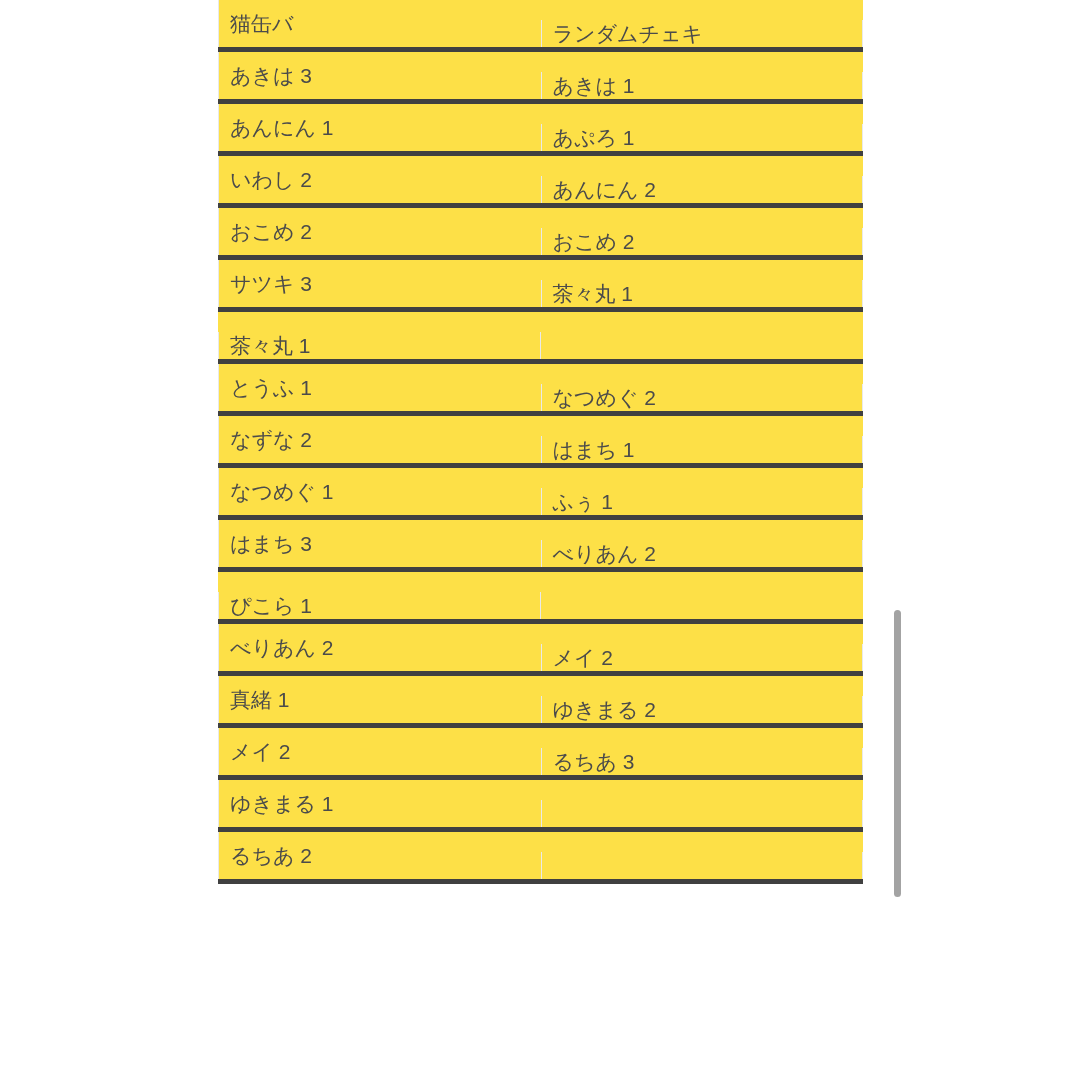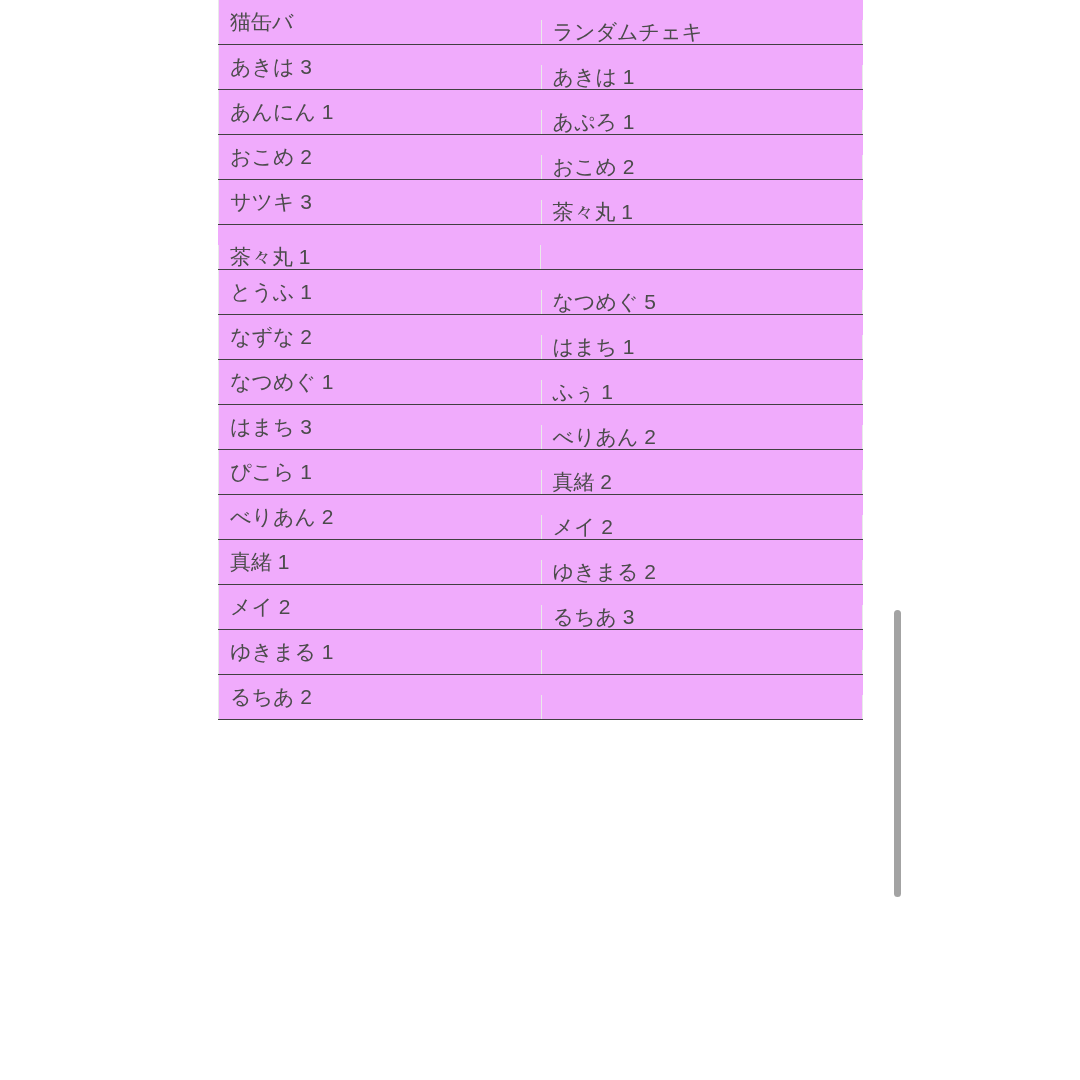--- a/index.html
+++ b/index.html
@@ -18,24 +18,24 @@
     background: #ffffff;
   }
   .table {
     position: absolute;
     left: 218px;
     top: 0;
     width: 645px;
   }
   .row {
     display: flex;
-    height: 45px;
+    height: 52px;
     box-sizing: border-box;
-    border-bottom: 1px solid #404040;
-    background: #f0abfc;
+    border-bottom: 5px solid #404040;
+    background: #fde047;
   }
   .cell {
     width: 322.5px;
     box-sizing: border-box;
     display: flex;
     align-items: center;
     padding-left: 11px;
     font-size: 21px;
     color: #4b4b4b;
     border-left: 1px solid #e9e9e9;
@@ -70,60 +70,63 @@
   <div class="row">
     <div class="cell">あきは 3</div>
     <div class="cell">あきは 1</div>
   </div>
 
   <div class="row">
     <div class="cell">あんにん 1</div>
     <div class="cell">あぷろ 1</div>
   </div>
 
+  <div class="row">
+    <div class="cell">いわし 2</div>
+    <div class="cell">あんにん 2</div>
+  </div>
 
   <div class="row">
     <div class="cell">おこめ 2</div>
     <div class="cell">おこめ 2</div>
   </div>
 
   <div class="row">
     <div class="cell">サツキ 3</div>
     <div class="cell">茶々丸 1</div>
   </div>
 
 
   <div class="row">
     <div class="cell">茶々丸 1</div>
   </div>
 
 
   <div class="row">
     <div class="cell">とうふ 1</div>
-    <div class="cell">なつめぐ 5</div>
+    <div class="cell">なつめぐ 2</div>
   </div>
 
   <div class="row">
     <div class="cell">なずな 2</div>
     <div class="cell">はまち 1</div>
   </div>
 
   <div class="row">
     <div class="cell">なつめぐ 1</div>
     <div class="cell">ふぅ 1</div>
   </div>
 
   <div class="row">
     <div class="cell">はまち 3</div>
     <div class="cell">べりあん 2</div>
   </div>
 
   <div class="row">
     <div class="cell">ぴこら 1</div>
-    <div class="cell">真緒 2</div>
   </div>
 
   <div class="row">
     <div class="cell">べりあん 2</div>
     <div class="cell">メイ 2</div>
   </div>
 
   <div class="row">
     <div class="cell">真緒 1</div>
     <div class="cell">ゆきまる 2</div>

